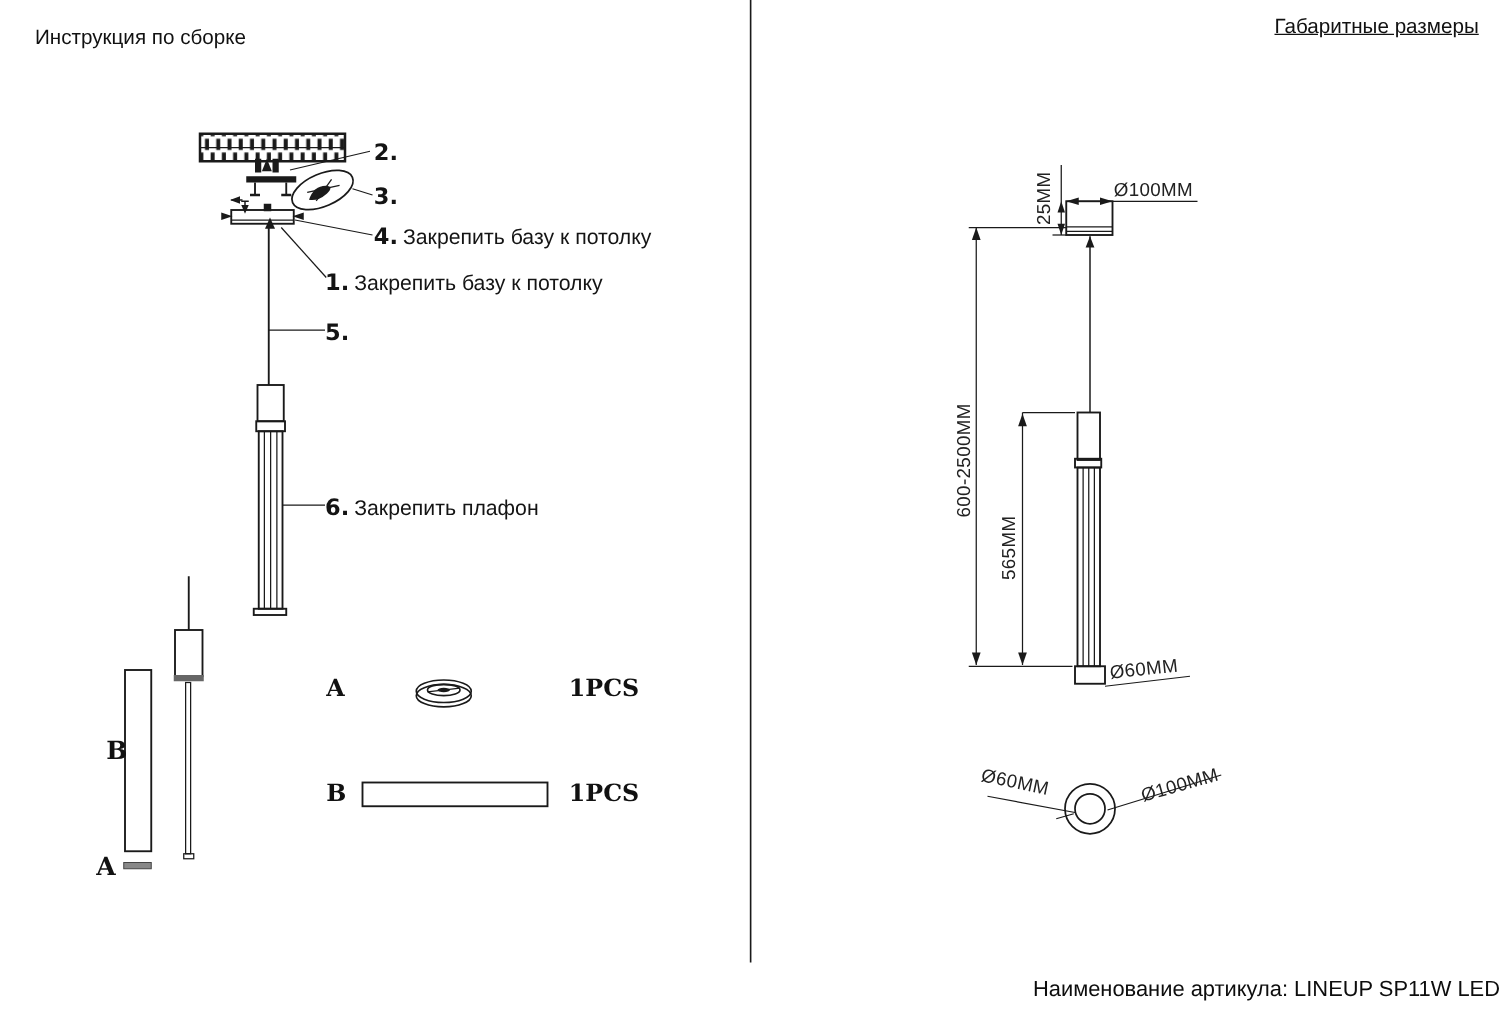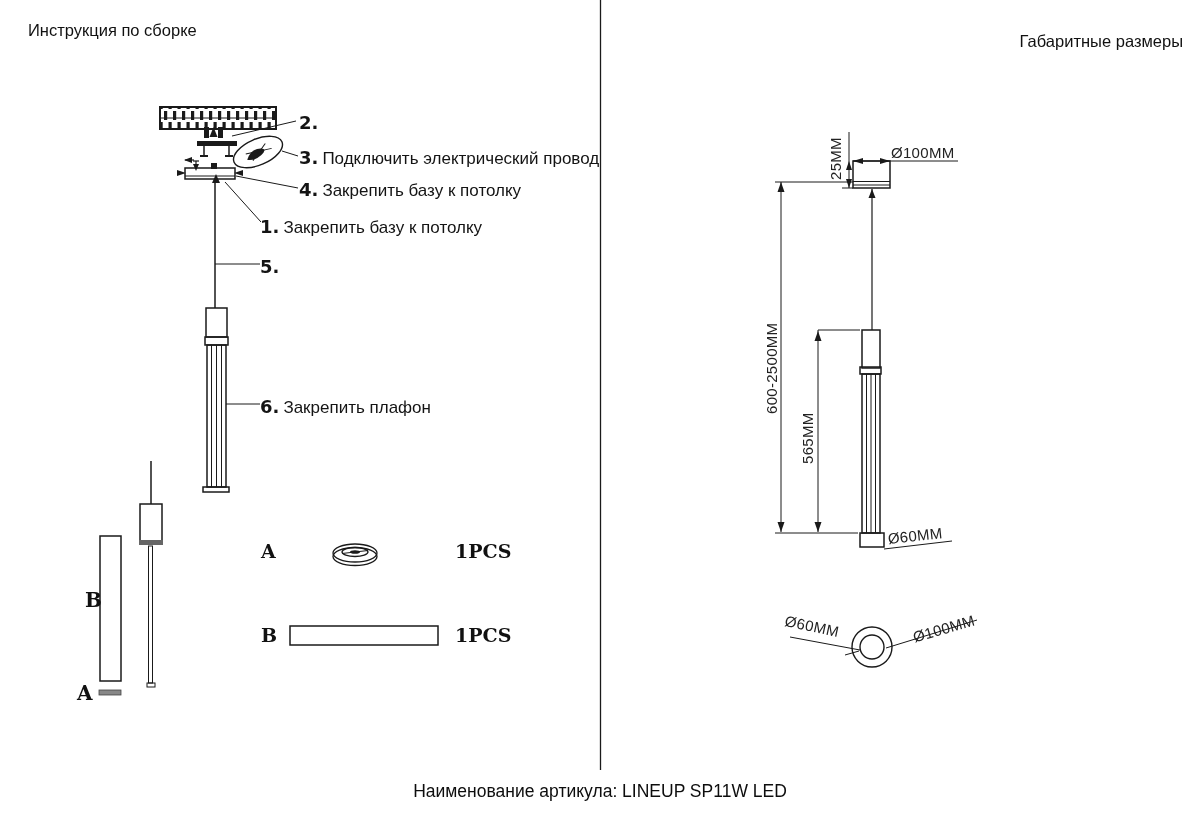--- a/index.html
+++ b/index.html
@@ -8,21 +8,21 @@
     font-family:"Liberation Sans",sans-serif;color:#111;overflow:hidden;
   }
   .abs{position:absolute;white-space:nowrap;}
   .title{font-size:16.5px;color:#111;}
   .step{display:flex;align-items:baseline;font-size:17px;color:#141414;}
   .step .num{font-family:"DejaVu Sans",sans-serif;font-weight:700;font-size:18px;margin-right:4px;}
   .partlabel{font-family:"DejaVu Serif",serif;font-weight:700;font-size:19px;color:#111;}
   .sparelabel{font-family:"DejaVu Serif",serif;font-weight:700;font-size:20px;color:#111;}
   .dim{font-size:15px;color:#222;letter-spacing:.3px;}
   .rot90{transform:rotate(-90deg);transform-origin:0 0;}
-  .caption{left:0;right:0;text-align:center;font-size:17.5px;color:#0d0d0d;}
+  .caption{left:0;right:0;text-align:right;font-size:17.5px;color:#0d0d0d;}
   svg{position:absolute;left:0;top:0;}
 </style>
 </head>
 <body>
 
 <div class="canvas">
 
   <svg width="1200" height="827" viewBox="0 0 1200 827">
     <defs>
       <pattern id="brick" patternUnits="userSpaceOnUse" width="9" height="22">
@@ -180,28 +180,27 @@
         <circle cx="872" cy="647" r="12"></circle>
         <line x1="790" y1="637" x2="860" y2="650" stroke-width="1"></line>
         <line x1="845" y1="655" x2="859" y2="651" stroke-width="1"></line>
         <line x1="886" y1="648" x2="977" y2="620" stroke-width="1"></line>
       </g>
     </g>
   </svg>
 
   <div class="abs title" style="left:16px;top:21px;margin-left:12px;">Инструкция по сборке</div>
 
-  <div class="abs title" style="right:17px;top:32px;">Габаритные размеры</div>
+  <div class="abs title" style="right:17px;top:12px;text-decoration:underline;">Габаритные размеры</div>
 
   <div class="abs step" style="left:299px;top:112px;">
     <span class="num">2.</span>
   </div>
   <div class="abs step" style="left:299px;top:147px;">
     <span class="num">3.</span>
-    <span>Подключить электрический провод</span>
   </div>
   <div class="abs step" style="left:299px;top:179px;">
     <span class="num">4.</span>
     <span>Закрепить базу к потолку</span>
   </div>
   <div class="abs step" style="left:260px;top:216px;">
     <span class="num">1.</span>
     <span>Закрепить базу к потолку</span>
   </div>
   <div class="abs step" style="left:260px;top:256px;">

